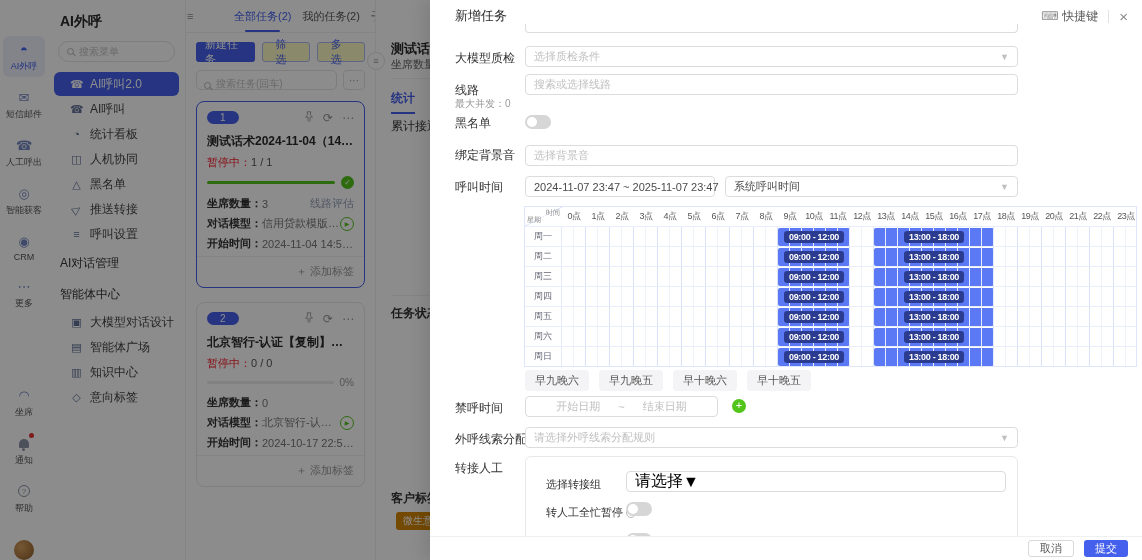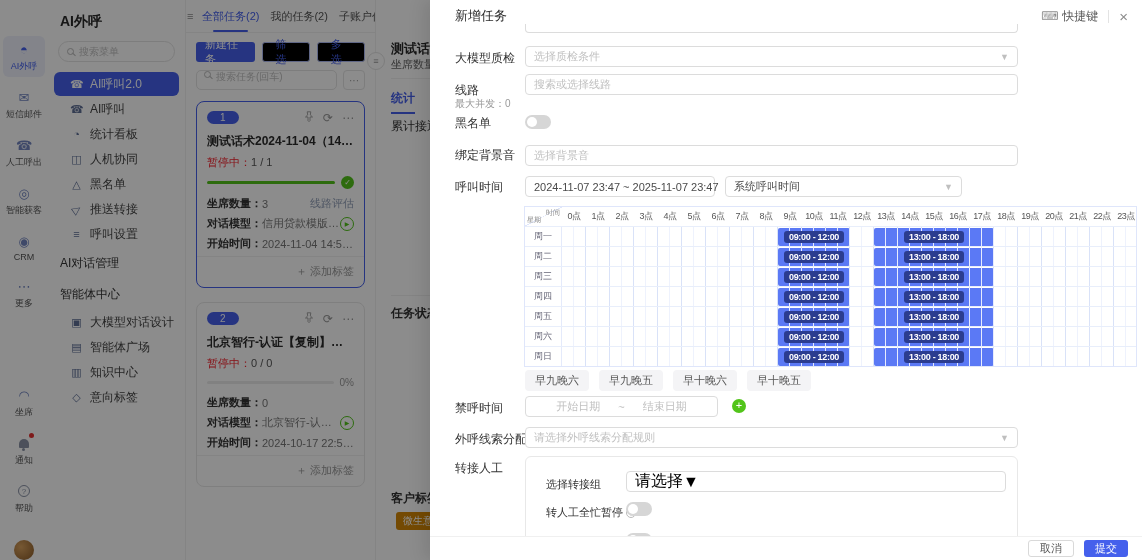--- a/index.html
+++ b/index.html
@@ -39,23 +39,23 @@
   
   .list { position:absolute; left:185px; top:0; bottom:0; width:190px; background:#fff; border-left:1px solid #f0f0f0; }
   .tabs { height:33px; border-bottom:1px solid #f0f0f0; display:flex; align-items:center; gap:11px; padding-left:16px; position:relative; }
   .burger { position:absolute; left:1px; top:10px; font-size:11px; color:#8c8c8c; cursor:pointer; }
   .tab { font-size:11px; color:#555; cursor:pointer; position:relative; height:100%; display:flex; align-items:center; white-space:nowrap; }
   .tab.active { color:#4560ec; }
   .tab.active::after { content:''; position:absolute; left:20%; right:20%; bottom:0; height:2px; background:#4560ec; border-radius:1px; }
   .toolbar { display:flex; gap:7px; padding:9px 10px 0; }
   .btn-sm { font-size:11px; height:20px; padding:0 9px; border-radius:3px; display:flex; align-items:center; cursor:pointer; }
   .btn-primary { background:#4560ec; color:#fff; }
-  .btn-outline { background:#000000; color:#4560ec; border:1px solid #aebbf2; padding:0 13px; }
+  .btn-outline { background:#fef9c3; color:#4560ec; border:1px solid #aebbf2; padding:0 13px; }
   .searchrow { display:flex; gap:6px; padding:8px 10px; }
-  .task-search { flex:1; height:20px; border:1px solid #e3e3e3; border-radius:5px; display:flex; align-items:flex-start; gap:5px; padding:0 7px; }
+  .task-search { flex:1; height:20px; border:1px solid #e3e3e3; border-radius:5px; display:flex; align-items:flex-end; gap:5px; padding:0 7px; }
   .task-search input { border:0; outline:0; width:100px; font-size:10px; background:transparent; }
   .task-search input::placeholder { color:#c0c0c0; }
   .more-btn { width:22px; height:20px; border:1px solid #e3e3e3; border-radius:4px; font-size:10px; color:#999; display:flex; align-items:center; justify-content:center; cursor:pointer; }
   .cards { padding:3px 10px; }
   .card { border:1px solid #e8e8e8; border-radius:8px; padding:9px 10px 0; margin-bottom:14px; background:#fff; }
   .card.selected { border-color:#4560ec; }
   .card-head { display:flex; align-items:center; }
   .badge { background:#4560ec; color:#fff; font-size:10px; padding:1px 13px; border-radius:9px; }
   .card-icons { margin-left:auto; display:flex; gap:9px; color:#999; font-size:12px; align-items:center; }
   .card-icons span { cursor:pointer; line-height:1; }
@@ -246,21 +246,21 @@
         <div class="side-item">
           <span class="mi">◇</span>
           <span>意向标签</span>
         </div>
       </div>
   </div>
 
   <div class="list">
     <div class="tabs">
       <span class="burger">≡</span>
-      <span style="display:flex;gap:11px;height:100%;">
+      <span style="display:flex;gap:11px;height:100%;margin-left:32px;">
           <span class="tab active">全部任务(2)</span>
           <span class="tab">我的任务(2)</span>
           <span class="tab">子账户任务(0)</span>
         </span>
     </div>
     <div class="toolbar">
       <div class="btn-sm btn-primary">新建任务</div>
       <div class="btn-sm btn-outline">筛选</div>
       <div class="btn-sm btn-outline">多选</div>
     </div>
@@ -391,21 +391,21 @@
 
     <div class="f-label" style="top:147px">绑定背景音</div>
     <div class="fld" style="top:145px;width:493px">
       <span class="ph">选择背景音</span>
     </div>
 
     <div class="f-label" style="top:179px">呼叫时间</div>
     <div class="fld" style="top:176px;width:190px">
       <span class="valtext">2024-11-07 23:47 ~ 2025-11-07 23:47</span>
     </div>
-    <div class="fld" style="top:176px;left:295px;width:237px">
+    <div class="fld" style="top:176px;left:295px;width:293px">
       <span class="valtext">系统呼叫时间</span>
         <span class="caret">▼</span>
     </div>
 
     <div class="grid">
         <div class="g-head">
           <div class="g-corner">
             <span class="ct">时间</span>
             <span class="cl">星期</span>
           </div>

